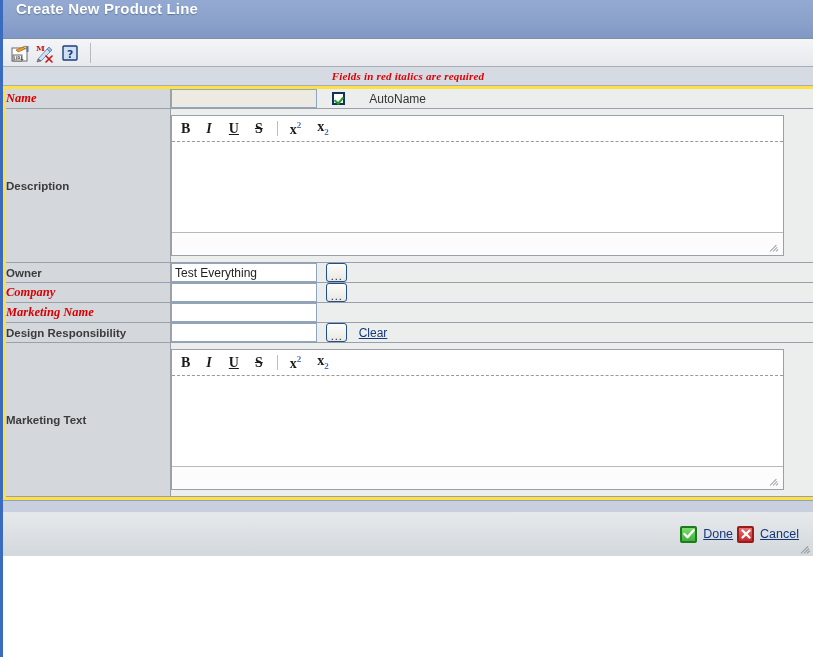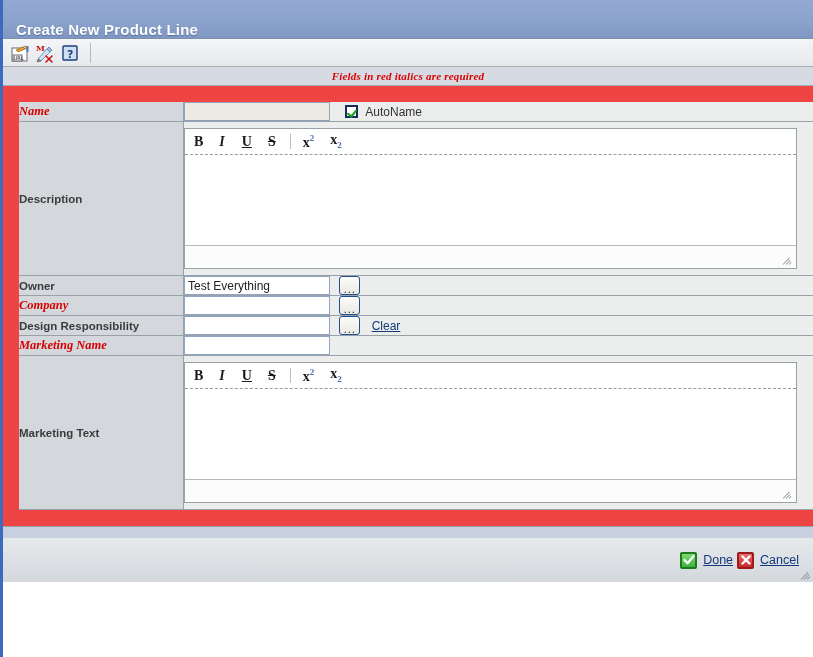--- a/index.html
+++ b/index.html
@@ -24,21 +24,21 @@
     border-left: 3px solid #3a6bbf;
     background: #ffffff;
   }
 
   
   .titlebar {
     height: 39px;
     background: linear-gradient(to bottom, #93a9d1 0%, #8ba2cb 55%, #8097c4 100%);
     border-bottom: 1px solid #7e8fa8;
     display: flex;
-    align-items: flex-end;
+    align-items: flex-start;
     padding-left: 13px;
     box-sizing: border-box;
   }
   .titlebar-text {
     color: #ffffff;
     font-size: 15px;
     font-weight: bold;
     letter-spacing: 0.2px;
     text-shadow: 0 1px 1px rgba(40,60,100,0.45);
   }
@@ -84,22 +84,22 @@
     font-style: italic;
     font-size: 11px;
     font-family: "Liberation Serif", serif;
     font-weight: bold;
     letter-spacing: .2px;
     text-align: right;
   }
 
   
   .form-area {
-    background: #ef4444;
-    padding: 16px;
+    background: #fde047;
+    padding: 3px;
   }
   table.form {
     border-collapse: collapse;
     width: 808px;
     table-layout: fixed;
   }
   table.form td {
     border: 1px solid #9aa0a8;
     border-top: none;
     border-left: none;
@@ -208,21 +208,21 @@
     position: absolute;
     left: 2px;
     top: 1px;
     width: 4px;
     height: 7px;
     border: solid #1a9e1a;
     border-width: 0 2px 2px 0;
     transform: rotate(40deg);
   }
   .chk-label {
-    margin-left: 7px;
+    margin-left: 24px;
     font-size: 12px;
     color: #333;
   }
 
   
   .editor {
     width: 613px;
     border: 1px solid #9aa0a8;
     background: #ffffff;
     box-sizing: border-box;
@@ -470,34 +470,34 @@
         <td class="label req">Company</td>
         <td class="field">
           <input class="txt" type="text" value="" style="">
           <span class="browse-btn">
             <span class="dots">...</span>
           </span>
         </td>
       </tr>
 
       <tr>
+        <td class="label req">Marketing Name</td>
+        <td class="field">
+          <input class="txt" type="text" value="" style="">
+        </td>
+      </tr>
+
+      <tr>
         <td class="label">Design Responsibility</td>
         <td class="field">
           <input class="txt" type="text" value="" style="">
           <span class="browse-btn">
             <span class="dots">...</span>
           </span>
           <a class="clear-link">Clear</a>
-        </td>
-      </tr>
-
-      <tr>
-        <td class="label req">Marketing Name</td>
-        <td class="field">
-          <input class="txt" type="text" value="" style="">
         </td>
       </tr>
 
       <tr>
         <td class="label tall">Marketing Text</td>
         <td class="field tall">
           <div class="editor">
             <div class="editor-toolbar">
               <span class="fmt b">B</span>
               <span class="fmt i">I</span>

